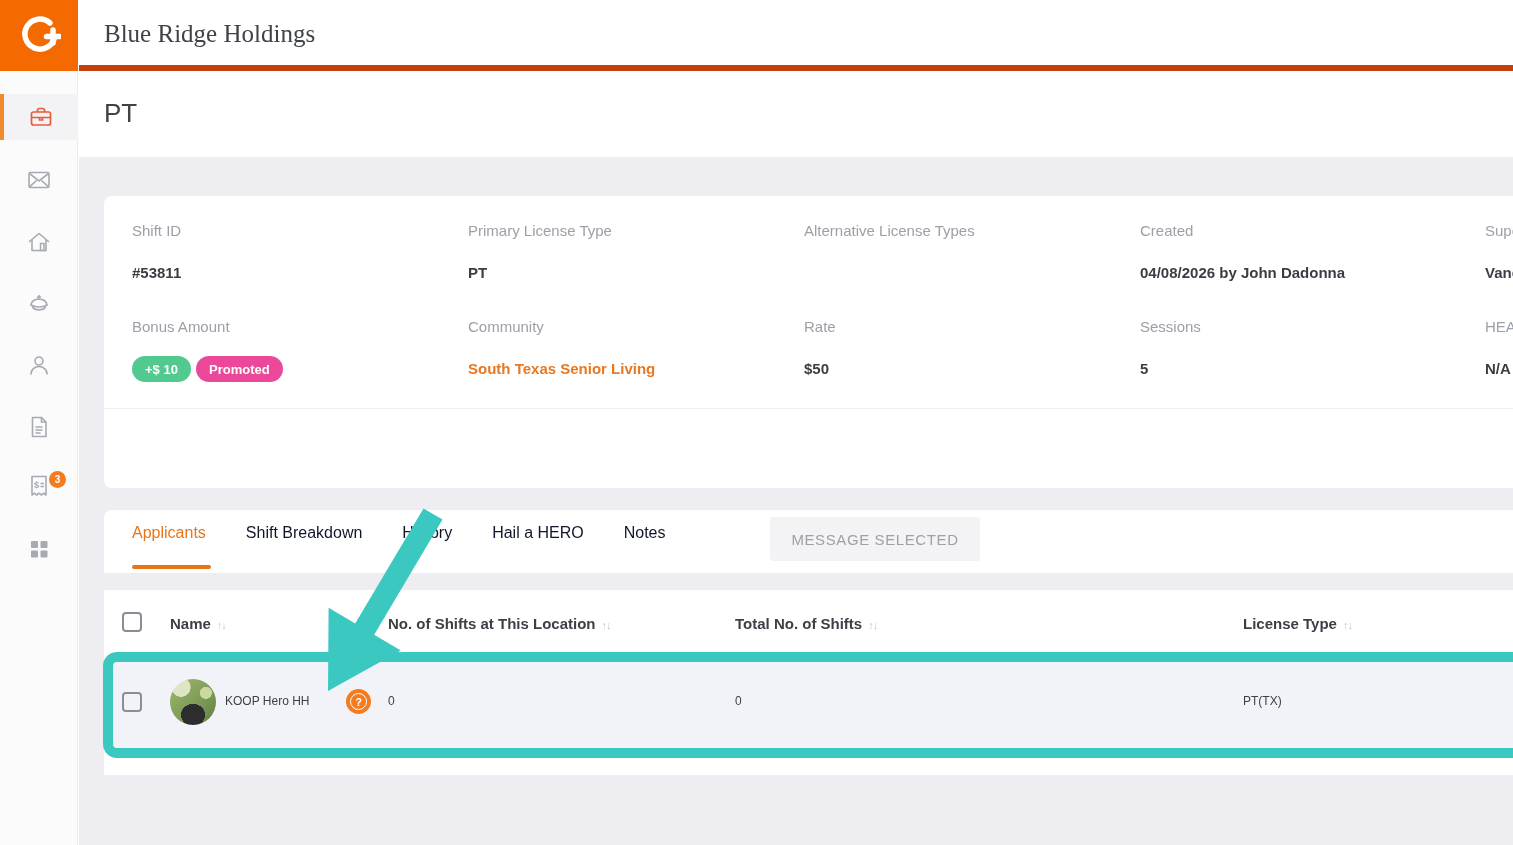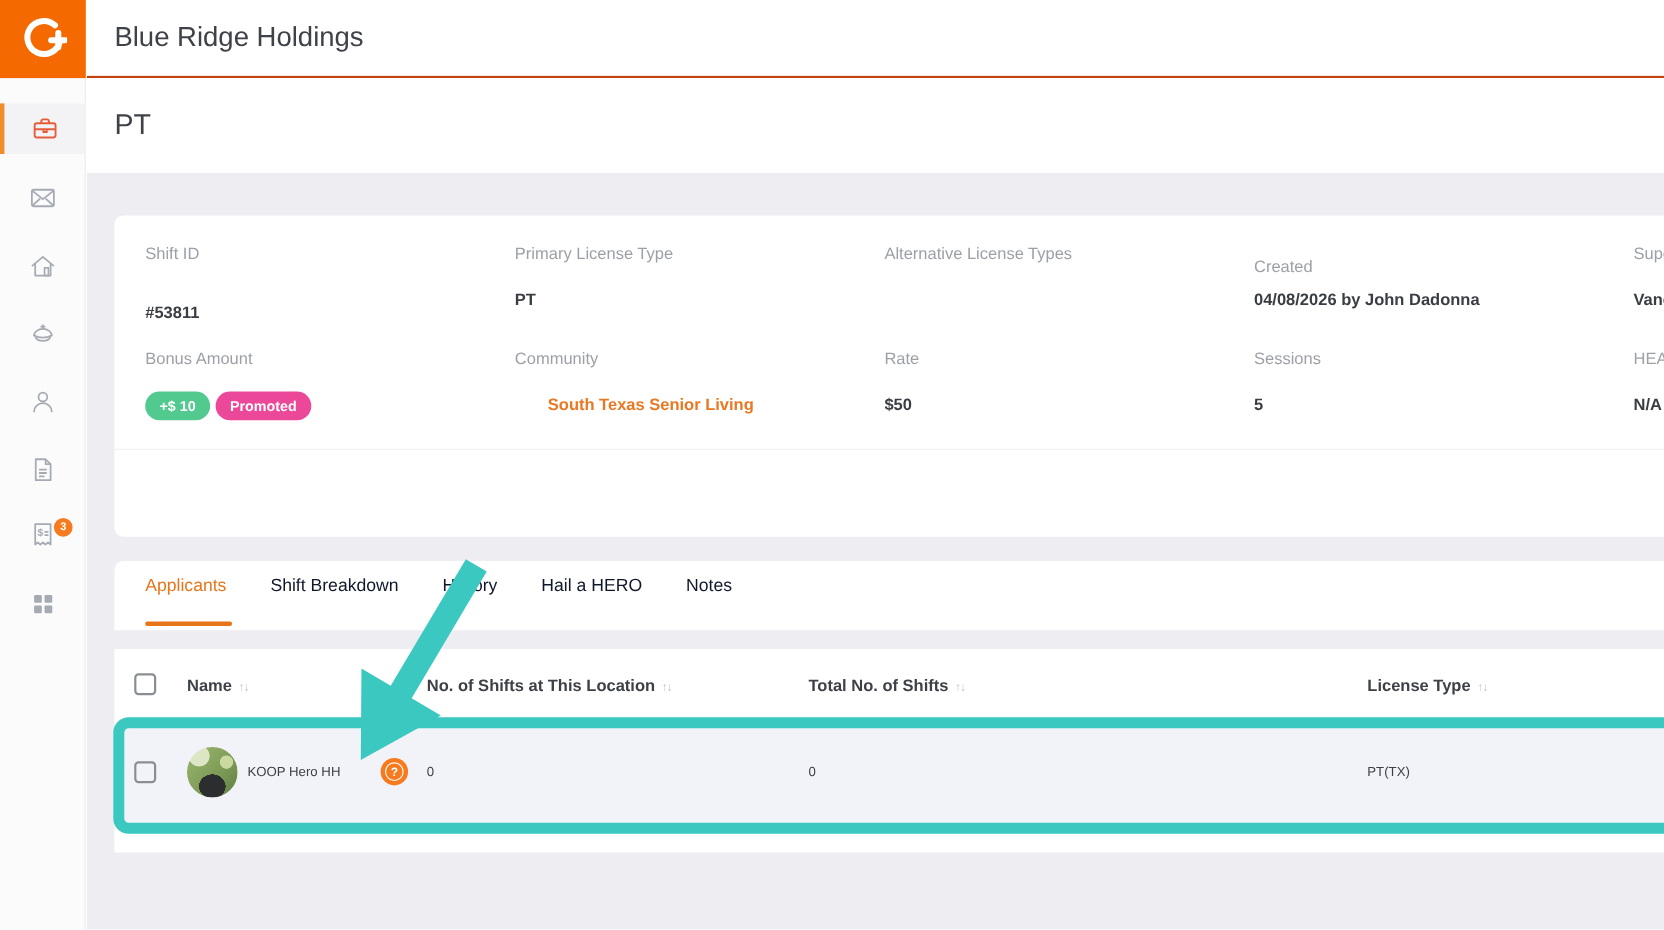--- a/index.html
+++ b/index.html
@@ -10,31 +10,31 @@
 
   
   .sidebar { left:0; top:0; width:78px; height:845px; background:#fbfbfc; border-right:1px solid #ececee; z-index:5; }
   .logo { left:0; top:0; width:78px; height:71px; background:#F56A00; display:flex; align-items:center; justify-content:center; z-index:6; }
   .nav-item { left:0; width:78px; height:46px; display:flex; align-items:center; justify-content:center; z-index:6; }
   .nav-item.active { background:#f3f2f5; border-left:4px solid #F28B2B; }
   .nav-badge { position:absolute; right:8px; top:-4px; width:17px; height:17px; background:#F57B1E; color:#fff;
                border-radius:50%; font-size:10px; font-weight:bold; display:flex; align-items:center; justify-content:center; }
 
   
-  .topbar { left:79px; top:0; width:1434px; height:71px; background:#fff; border-bottom:2px solid #c2410c; }
+  .topbar { left:79px; top:0; width:1434px; height:71px; background:#fff; border-bottom:6px solid #c2410c;font-family:Liberation Serif, serif; }
   .company-title { position:absolute; left:25px; top:20px; font-size:25px; color:#3F4249; font-weight:400; }
   .subheader { left:79px; top:71px; width:1434px; height:86px; background:#fff; }
   .page-title { position:absolute; left:25px; top:27px; font-size:26px; color:#3F4249; font-weight:400; }
   .page-bg { left:79px; top:157px; width:1434px; height:688px; background:#EDEDF2; }
 
   
   .card1 { left:104px; top:196px; width:1436px; height:292px; background:#fff; border-radius:8px; }
   .f-label { position:absolute; font-size:15px; color:#9CA0A7; }
   .f-value { position:absolute; font-size:15px; color:#3A3E44; font-weight:700; }
-  .f-link  { position:absolute; font-size:15px; color:#E87822; font-weight:700; cursor:pointer;margin-left:30px; }
+  .f-link  { position:absolute; font-size:15px; color:#E87822; font-weight:700; cursor:pointer; }
   .pill { position:absolute; height:26px; border-radius:13px; color:#fff; font-size:13px; font-weight:700;
           display:flex; align-items:center; padding:0 13px; }
   .pill.green { background:#52C98F; }
   .pill.purple { background:#ec4899; }
   .card-divider { position:absolute; left:0; top:212px; width:100%; height:1px; background:#f0f0f3; }
   .descr { position:absolute; left:28px; top:240px; font-size:15px; color:#44484E; }
 
   
   .tabs-card { left:104px; top:510px; width:1436px; height:63px; background:#fff; border-radius:8px 8px 0 0; }
   .tabs-row { position:absolute; left:28px; top:0; height:46px; display:flex; align-items:center; gap:40px; }
@@ -149,24 +149,24 @@
       <rect x="14.5" y="5" width="7" height="7" rx="1" fill="#A6AAB2"></rect>
       <rect x="5" y="14.5" width="7" height="7" rx="1" fill="#A6AAB2"></rect>
       <rect x="14.5" y="14.5" width="7" height="7" rx="1" fill="#A6AAB2"></rect>
     </svg>
   </div>
 
   <div class="abs card1">
     <div class="f-label" style="left:28px;  top:26px;">Shift ID</div>
     <div class="f-label" style="left:364px; top:26px;">Primary License Type</div>
     <div class="f-label" style="left:700px; top:26px;">Alternative License Types</div>
-    <div class="f-label" style="left:1036px;top:26px;margin-top:12px;">Created</div>
+    <div class="f-label" style="left:1036px;top:26px;">Created</div>
     <div class="f-label" style="left:1381px;top:26px;">Super</div>
 
-    <div class="f-value" style="left:28px;  top:68px;margin-top:12px;">#53811</div>
+    <div class="f-value" style="left:28px;  top:68px;">#53811</div>
     <div class="f-value" style="left:364px; top:68px;">PT</div>
     <div class="f-value" style="left:700px; top:68px;"></div>
     <div class="f-value" style="left:1036px;top:68px;">04/08/2026 by John Dadonna</div>
     <div class="f-value" style="left:1381px;top:68px;">Vanes</div>
 
     <div class="f-label" style="left:28px;  top:122px;text-align:right;">Bonus Amount</div>
     <div class="f-label" style="left:364px; top:122px;">Community</div>
     <div class="f-label" style="left:700px; top:122px;">Rate</div>
     <div class="f-label" style="left:1036px;top:122px;">Sessions</div>
     <div class="f-label" style="left:1381px;top:122px;">HEAR</div>
@@ -183,20 +183,21 @@
 
   <div class="abs tabs-card">
     <div class="tabs-row">
       <div class="tab active">Applicants</div>
       <div class="tab">Shift Breakdown</div>
       <div class="tab">History</div>
       <div class="tab">Hail a HERO</div>
       <div class="tab">Notes</div>
     </div>
     <div class="tab-underline"></div>
+    <button class="msg-btn">MESSAGE SELECTED</button>
   </div>
 
   <div class="abs table-card">
     <div class="checkbox" style="left:18px; top:22px; background:#fff;"></div>
     <div class="th" style="left:66px;">
       <span>Name</span><span class="sort">↑↓</span>
     </div>
     <div class="th" style="left:284px;">
       <span>No. of Shifts at This Location</span><span class="sort">↑↓</span>
     </div>

